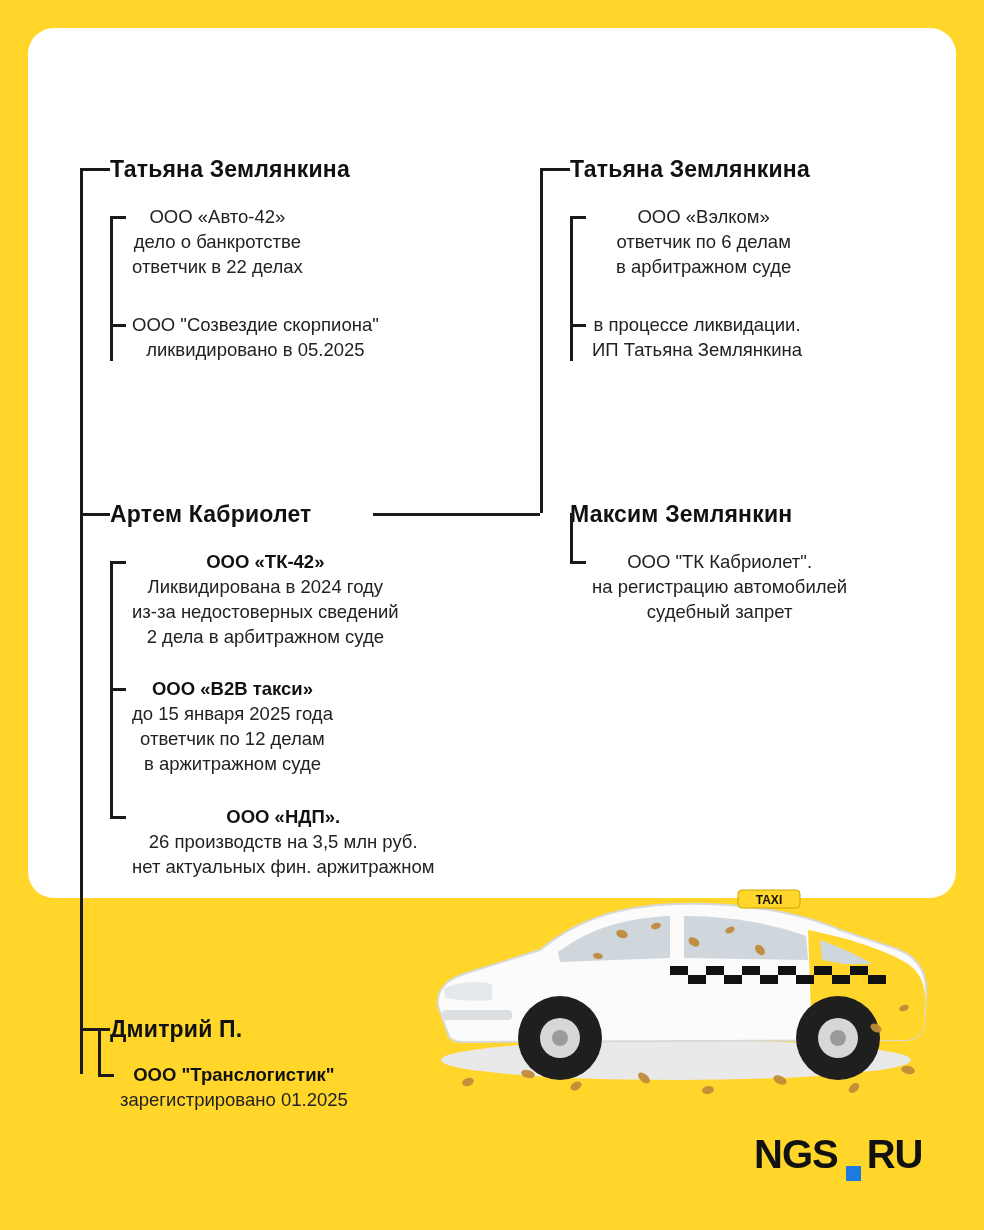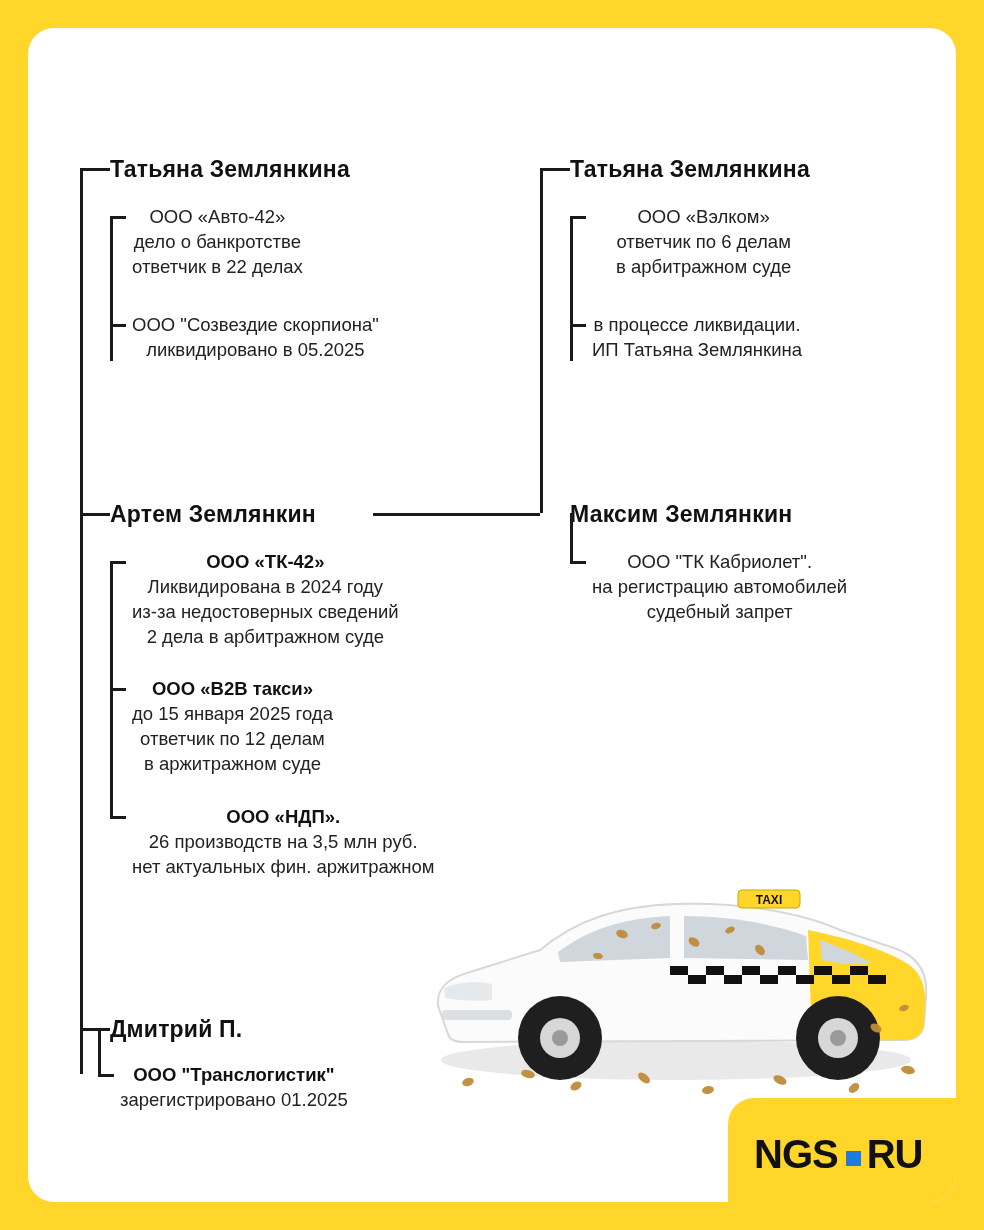--- a/index.html
+++ b/index.html
@@ -12,21 +12,21 @@
     height: 1230px;
     font-family: "Liberation Sans", sans-serif;
     position: relative;
     overflow: hidden;
   }
   .frame {
     position: absolute;
     left: 28px;
     top: 28px;
     width: 928px;
-    height: 1174px;
+    height: 870px;
     background: #FFFFFF;
     border-radius: 26px;
   }
   .canvas {
     position: absolute;
     left: 0;
     top: 0;
     width: 928px;
     height: 1174px;
   }
@@ -94,21 +94,21 @@
     height: 104px;
     background: #FFD629;
     border-top-left-radius: 26px;
     border-bottom-right-radius: 26px;
   }
   .logo-inner {
     position: absolute;
     left: 26px;
     top: 34px;
     display: flex;
-    align-items: center;
+    align-items: flex-end;
     font-weight: bold;
     font-size: 40px;
     letter-spacing: -1px;
     color: #111111;
   }
   .logo-sq {
     width: 15px;
     height: 15px;
     background: #1f7ae0;
     margin: 0 6px 0 8px;
@@ -159,21 +159,21 @@
       <span class="ln">в арбитражном суде</span>
     </div>
 
     <div class="tick" style="left:542px; top:296px;"></div>
     <div class="entry" style="left:564px; top:284px;">
       <span class="ln">в процессе ликвидации.</span>
       <span class="ln">ИП Татьяна Землянкина</span>
     </div>
 
     <div class="hline" style="left:52px; top:485px; width:30px;"></div>
-    <div class="person" style="left:82px; top:473px;">Артем Землянкин</div>
+    <div class="person" style="left:82px; top:473px;">Артем Кабриолет</div>
 
     <div class="hline" style="left:345px; top:485px; width:167px;"></div>
 
     <div class="vline" style="left:82px; top:533px; height:255px;"></div>
 
     <div class="tick" style="left:82px; top:533px;"></div>
     <div class="entry" style="left:104px; top:521px;">
       <span class="ln ttl">ООО «ТК-42»</span>
       <span class="ln">Ликвидирована в 2024 году</span>
       <span class="ln">из-за недостоверных сведений</span>

